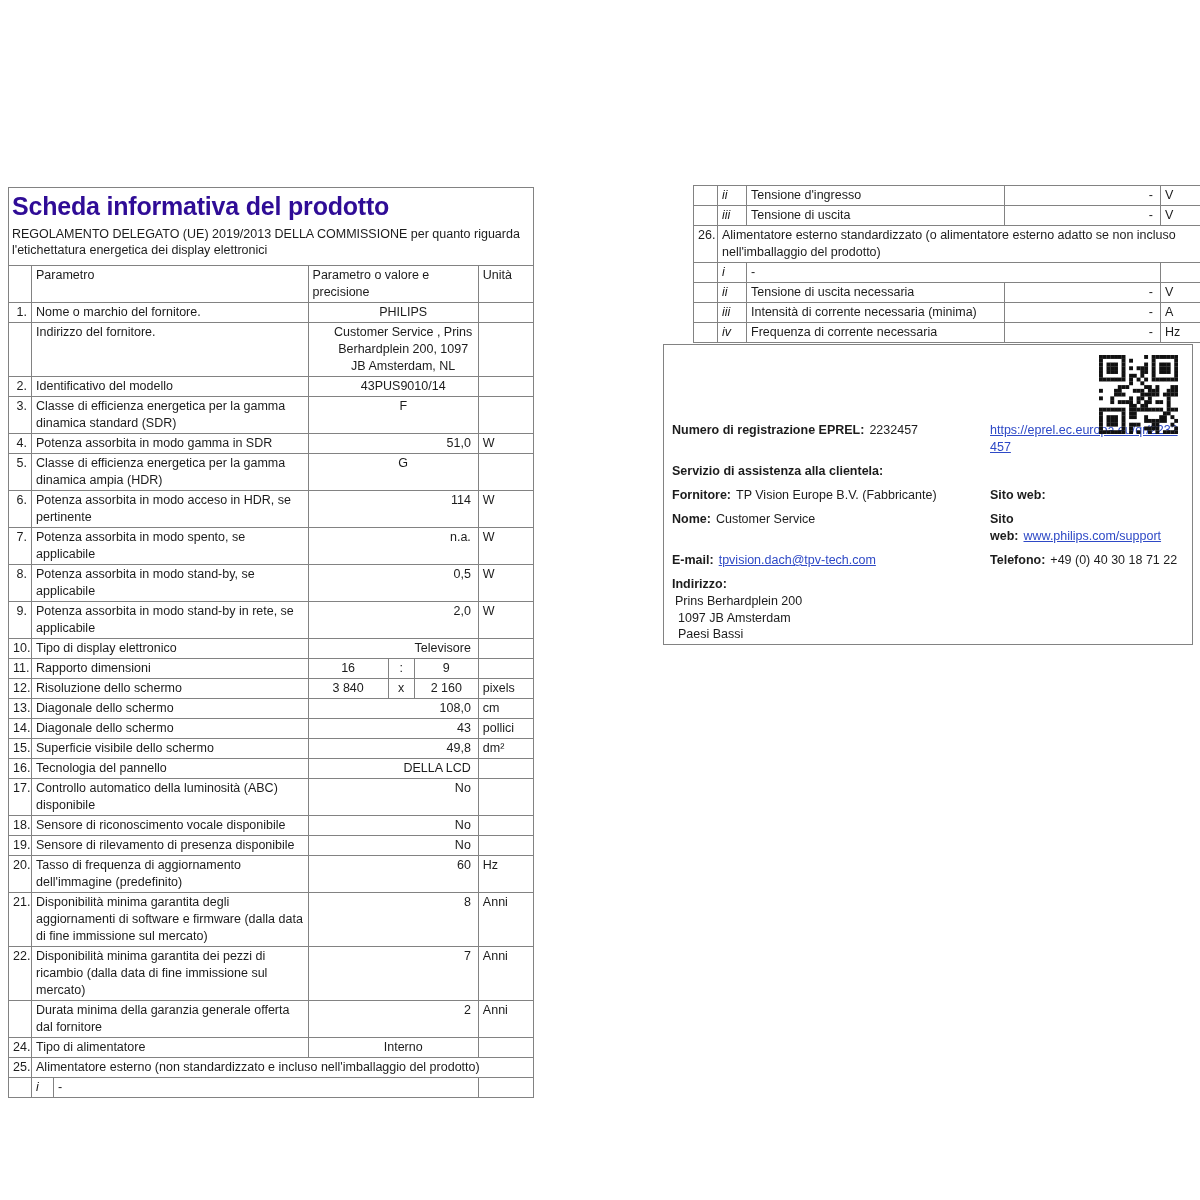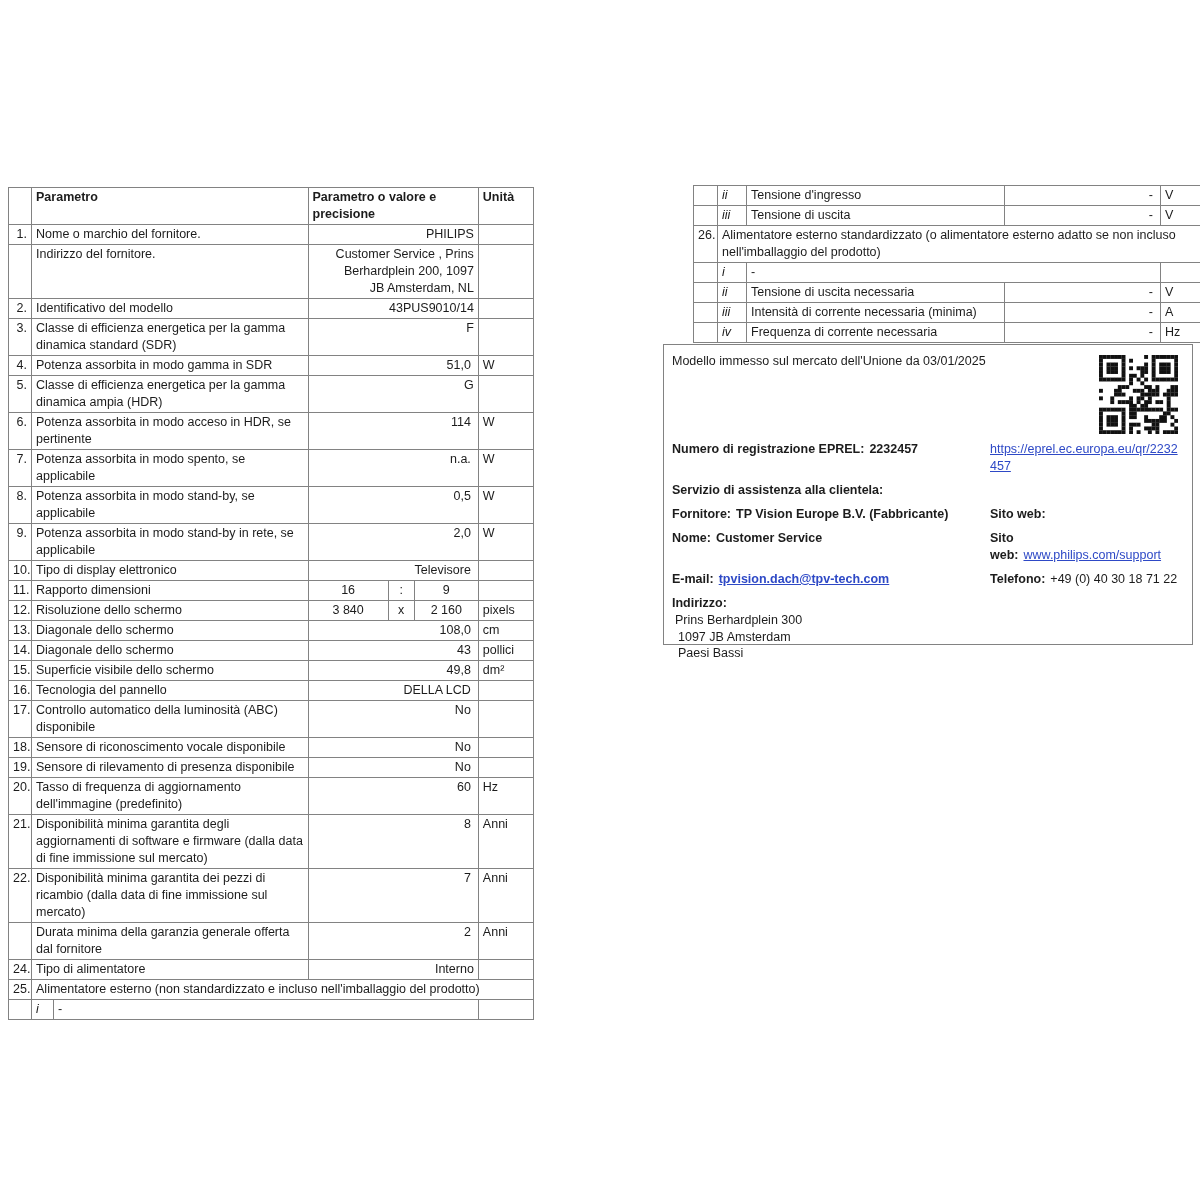--- a/index.html
+++ b/index.html
@@ -22,25 +22,25 @@
   .box-head{border:1px solid var(--border-color);border-bottom:0;padding:3px 9px 7px 3px;}
   h1.title{margin:0;font-size:25px;line-height:30px;font-weight:bold;color:var(--title-color);letter-spacing:-0.2px;}
   p.subtitle{margin:6px 0 0 0;font-size:12.5px;line-height:15.5px;}
 
   table.fiche{border-collapse:collapse;table-layout:fixed;width:100%;font-size:12.5px;}
   table.fiche td,table.fiche th{
     border:1px solid var(--border-color);
     padding:1px 4px;vertical-align:top;line-height:17px;
     overflow:hidden;
   }
-  table.fiche th{text-align:left;font-weight:bold;}
+  table.fiche th{text-align:left;font-weight:normal;}
   td.c-num,th.c-num{text-align:right;padding-right:4px;}
   td.c-roman{font-style:italic;padding-left:5px;}
   td.c-val.ar{text-align:right;padding-right:7px;}
-  td.c-val.al{text-align:right;padding-left:24px;}
+  td.c-val.al{text-align:center;padding-left:24px;}
   td.c-mid{text-align:center;}
   td.c-unit,th.c-unit{padding-left:5px;}
   td.c-span{padding-left:4px;}
 
   
   .lt-col-num{width:23px;}  .lt-col-roman{width:22px;}  .lt-col-param{width:254px;}
   .lt-col-v1{width:80px;}   .lt-col-sep{width:26px;}    .lt-col-v2{width:64px;}
   .lt-col-unit{width:55px;}
 
   
@@ -51,35 +51,39 @@
 
   .info-box{
     position:absolute;left:663px;top:344px;width:530px;height:301px;
     border:1px solid var(--border-color);
     font-size:12.5px;line-height:17px;padding:6px 10px 0 8px;
   }
   .info-line{margin-top:2px;}
   .qr{position:absolute;top:10px;right:14px;width:79px;height:79px;}
   .info-rows{margin-top:71px;}
   .info-row{display:flex;margin-bottom:7px;}
-  .info-left{width:318px;flex:none;padding-right:8px;font-weight:bold;}
+  .info-left{width:318px;flex:none;padding-right:8px;}
   .info-right{flex:1;}
   .info-row b{margin-right:5px;}
   a.link{color:var(--link-color);text-decoration:underline;cursor:pointer;}
   a.brk{word-break:break-all;display:inline-block;max-width:196px;}
   .address{margin-top:2px;}
   .address .addr-line{padding-left:3px;line-height:16.5px;}
   .address .ind{padding-left:6px;}
 </style>
 </head>
 <body>
 
 <div class="canvas">
 
   <section class="left-col">
+    <div class="box-head">
+      <h1 class="title">Scheda informativa del prodotto</h1>
+      <p class="subtitle">REGOLAMENTO DELEGATO (UE) 2019/2013 DELLA COMMISSIONE per quanto riguarda l'etichettatura energetica dei display elettronici</p>
+    </div>
     <table class="fiche">
       <colgroup>
         <col class="lt-col-num">
           <col class="lt-col-roman">
           <col class="lt-col-param">
         <col class="lt-col-v1">
           <col class="lt-col-sep">
           <col class="lt-col-v2">
           <col class="lt-col-unit">
       </colgroup>
@@ -313,21 +317,20 @@
             <td class="c-roman">iv</td>
             <td class="c-span">Frequenza di corrente necessaria</td>
             <td class="c-val ar">-</td>
             <td class="c-unit">Hz</td>
           </tr>
         </tbody>
     </table>
   </section>
 
   <section class="info-box">
-    <div class="info-line">Modello immesso sul mercato dell'Unione da 03/01/2025</div>
     <div class="qr" id="qr"><svg width="79" height="79" viewBox="0 0 79 79" fill="#111">
           <rect x="0" y="0" width="3.9119047619047618" height="3.9119047619047618"></rect>
           <rect x="3.761904761904762" y="0" width="3.9119047619047618" height="3.9119047619047618"></rect>
           <rect x="7.523809523809524" y="0" width="3.9119047619047618" height="3.9119047619047618"></rect>
           <rect x="11.285714285714285" y="0" width="3.9119047619047618" height="3.9119047619047618"></rect>
           <rect x="15.047619047619047" y="0" width="3.9119047619047618" height="3.9119047619047618"></rect>
           <rect x="18.80952380952381" y="0" width="3.9119047619047618" height="3.9119047619047618"></rect>
           <rect x="22.57142857142857" y="0" width="3.9119047619047618" height="3.9119047619047618"></rect>
           <rect x="45.14285714285714" y="0" width="3.9119047619047618" height="3.9119047619047618"></rect>
           <rect x="52.666666666666664" y="0" width="3.9119047619047618" height="3.9119047619047618"></rect>
@@ -580,19 +583,19 @@
         <div class="info-left">
           <b>E-mail:</b><a class="link">tpvision.dach@tpv-tech.com</a>
         </div>
         <div class="info-right">
           <b>Telefono:</b><span>+49 (0) 40 30 18 71 22</span>
         </div>
       </div>
 
       <div class="address">
         <b>Indirizzo:</b>
-        <div class="addr-line">Prins Berhardplein 300</div>
+        <div class="addr-line">Prins Berhardplein 200</div>
         <div class="addr-line ind">1097 JB Amsterdam</div>
         <div class="addr-line ind">Paesi Bassi</div>
       </div>
     </div>
   </section>
 </div>
 
 </body></html>

